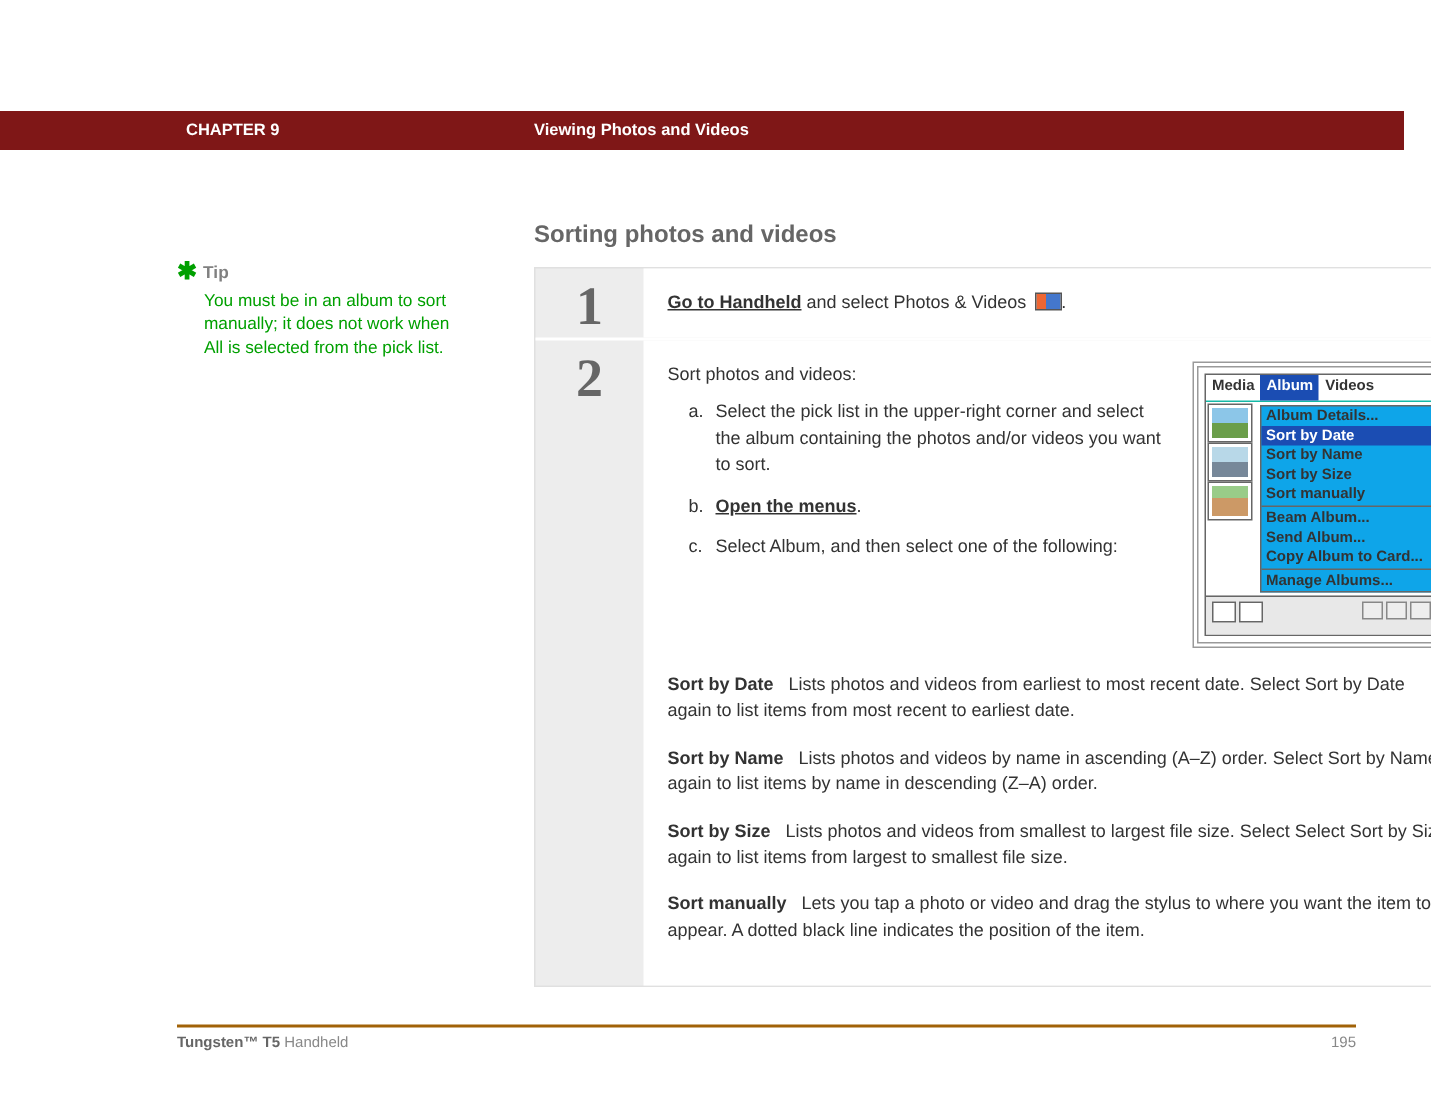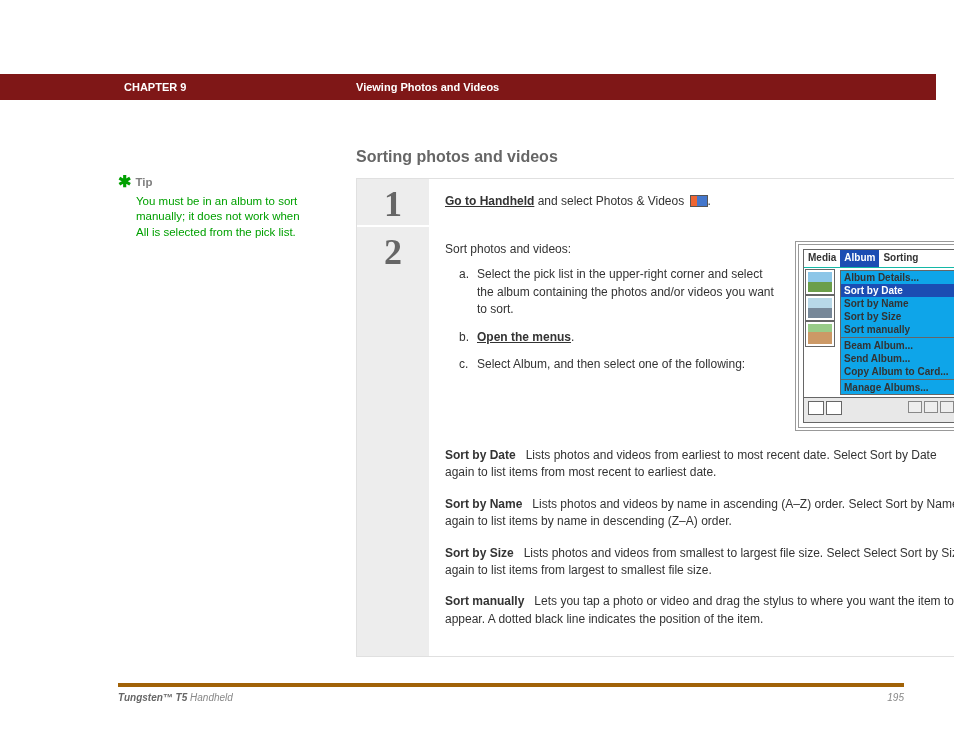--- a/index.html
+++ b/index.html
@@ -132,27 +132,26 @@
   .dev-menu-item.hl { background:#1b4db3; color:#fff; }
   .dev-menu-sep { border-top:1px solid #666; margin:1px 0; }
   .dev-footer { display:flex; justify-content:space-between; padding:3px 4px; border-top:1px solid #666; background:#e8e8e8;}
   .dev-fbtn { width:16px; height:14px; border:1px solid #666; background:#fff; display:inline-block; margin-right:2px;}
   .dev-ficon { width:14px; height:12px; display:inline-block; border:1px solid #888; margin-left:2px; background:#eee;}
   
   .page-footer {
     position: absolute;
     left: 118px; right: 50px;
     top: 683px;
-    border-top: 4px solid #a16207;
+    border-top: 2px solid #a16207;
     padding-top: 5px;
     display: flex;
     justify-content: space-between;
     font-size: 10px;
     color: #888;
-    font-style: italic;
   }
   .page-footer .prod b { color: #666; }
 </style>
 </head>
 <body>
 
 <div class="header-bar">
   <span class="header-chapter">CHAPTER 9</span>
   <span class="header-title">Viewing Photos and Videos</span>
 </div>
@@ -197,21 +196,21 @@
                   <span class="lb">Select Album, and then select one of the following:</span>
                 </li>
             </ul>
           </div>
 
           <div class="device">
             <div class="device-inner">
               <div class="dev-header">
                 <div class="dev-tab">Media</div>
                 <div class="dev-tab sel">Album</div>
-                <div class="dev-tab">Sorting</div>
+                <div class="dev-tab">Videos</div>
               </div>
               <div class="dev-body">
                 <div class="dev-thumbs">
                   <div class="dev-thumb"></div>
                   <div class="dev-thumb"></div>
                   <div class="dev-thumb"></div>
                 </div>
                 <div class="dev-menu">
                   <div class="dev-menu-item">Album Details...</div>
                   <div class="dev-menu-item hl">Sort by Date</div>

